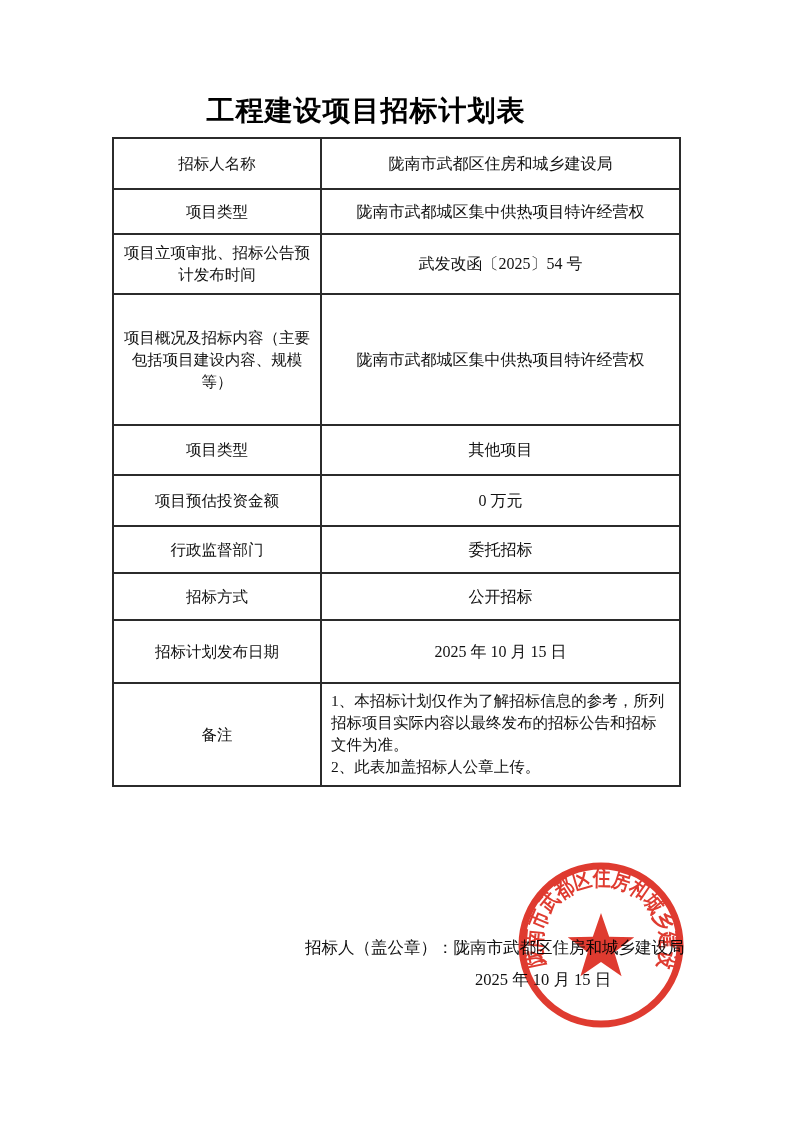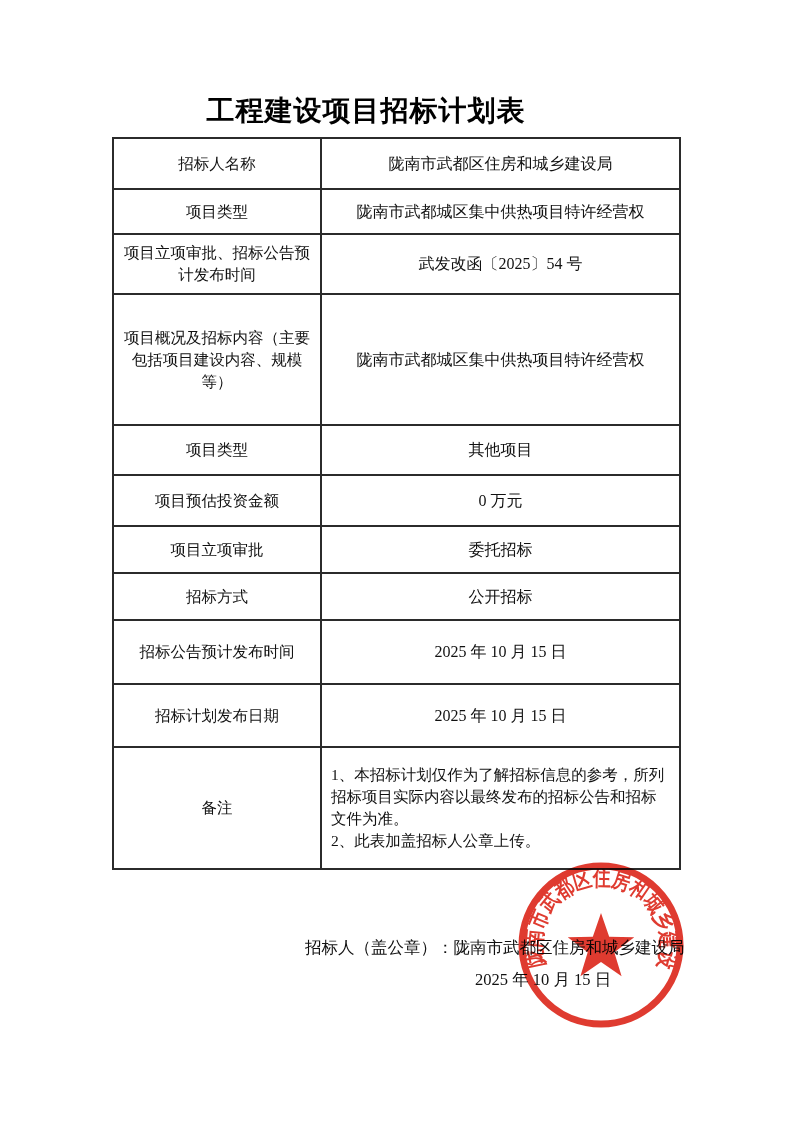--- a/index.html
+++ b/index.html
@@ -54,21 +54,21 @@
     vertical-align: middle;
     font-size: 16px;
     line-height: 22px;
     padding: 2px 8px;
   }
   td.remark-val {
     text-align: left;
     vertical-align: top;
     font-size: 15.5px;
     line-height: 22px;
-    padding: 16px 9px;
+    padding: 6px 9px;
   }
   .sig-line {
     position: absolute;
     left: 305px;
     top: 937px;
     font-size: 16.5px;
     white-space: nowrap;
   }
   .sig-date {
     position: absolute;
@@ -118,30 +118,26 @@
       </tr>
       <tr style="height:50px">
         <td class="lbl">项目类型</td>
         <td class="val">其他项目</td>
       </tr>
       <tr style="height:51px">
         <td class="lbl">项目预估投资金额</td>
         <td class="val">0 万元</td>
       </tr>
       <tr style="height:47px">
-        <td class="lbl">项目立项审批</td>
+        <td class="lbl">行政监督部门</td>
         <td class="val">委托招标</td>
       </tr>
       <tr style="height:47px">
         <td class="lbl">招标方式</td>
         <td class="val">公开招标</td>
-      </tr>
-      <tr style="height:64px">
-        <td class="lbl">招标公告预计发布时间</td>
-        <td class="val">2025 年 10 月 15 日</td>
       </tr>
       <tr style="height:63px">
         <td class="lbl">招标计划发布日期</td>
         <td class="val">2025 年 10 月 15 日</td>
       </tr>
       <tr style="height:103px">
         <td class="lbl">备注</td>
         <td class="remark-val">
           <div>1、本招标计划仅作为了解招标信息的参考，所列招标项目实际内容以最终发布的招标公告和招标文件为准。</div>
           <div>2、此表加盖招标人公章上传。</div>

